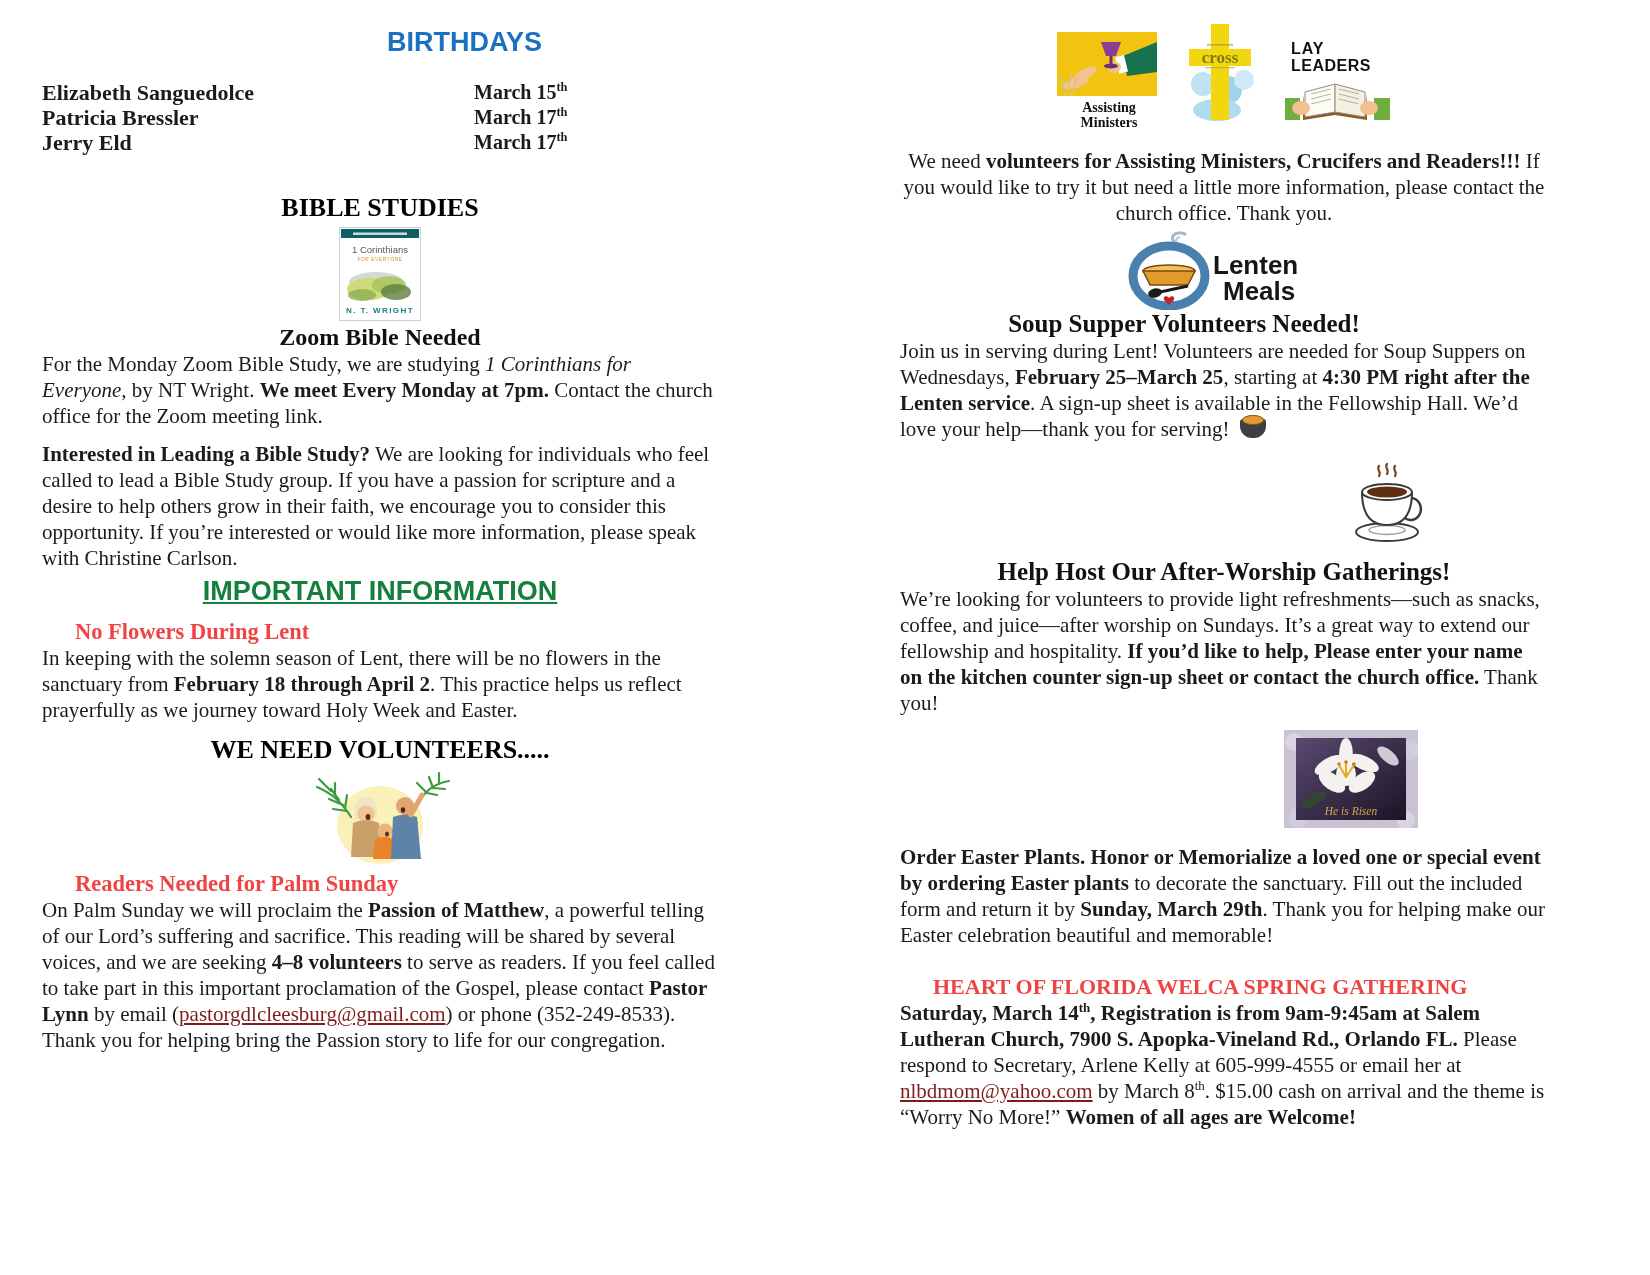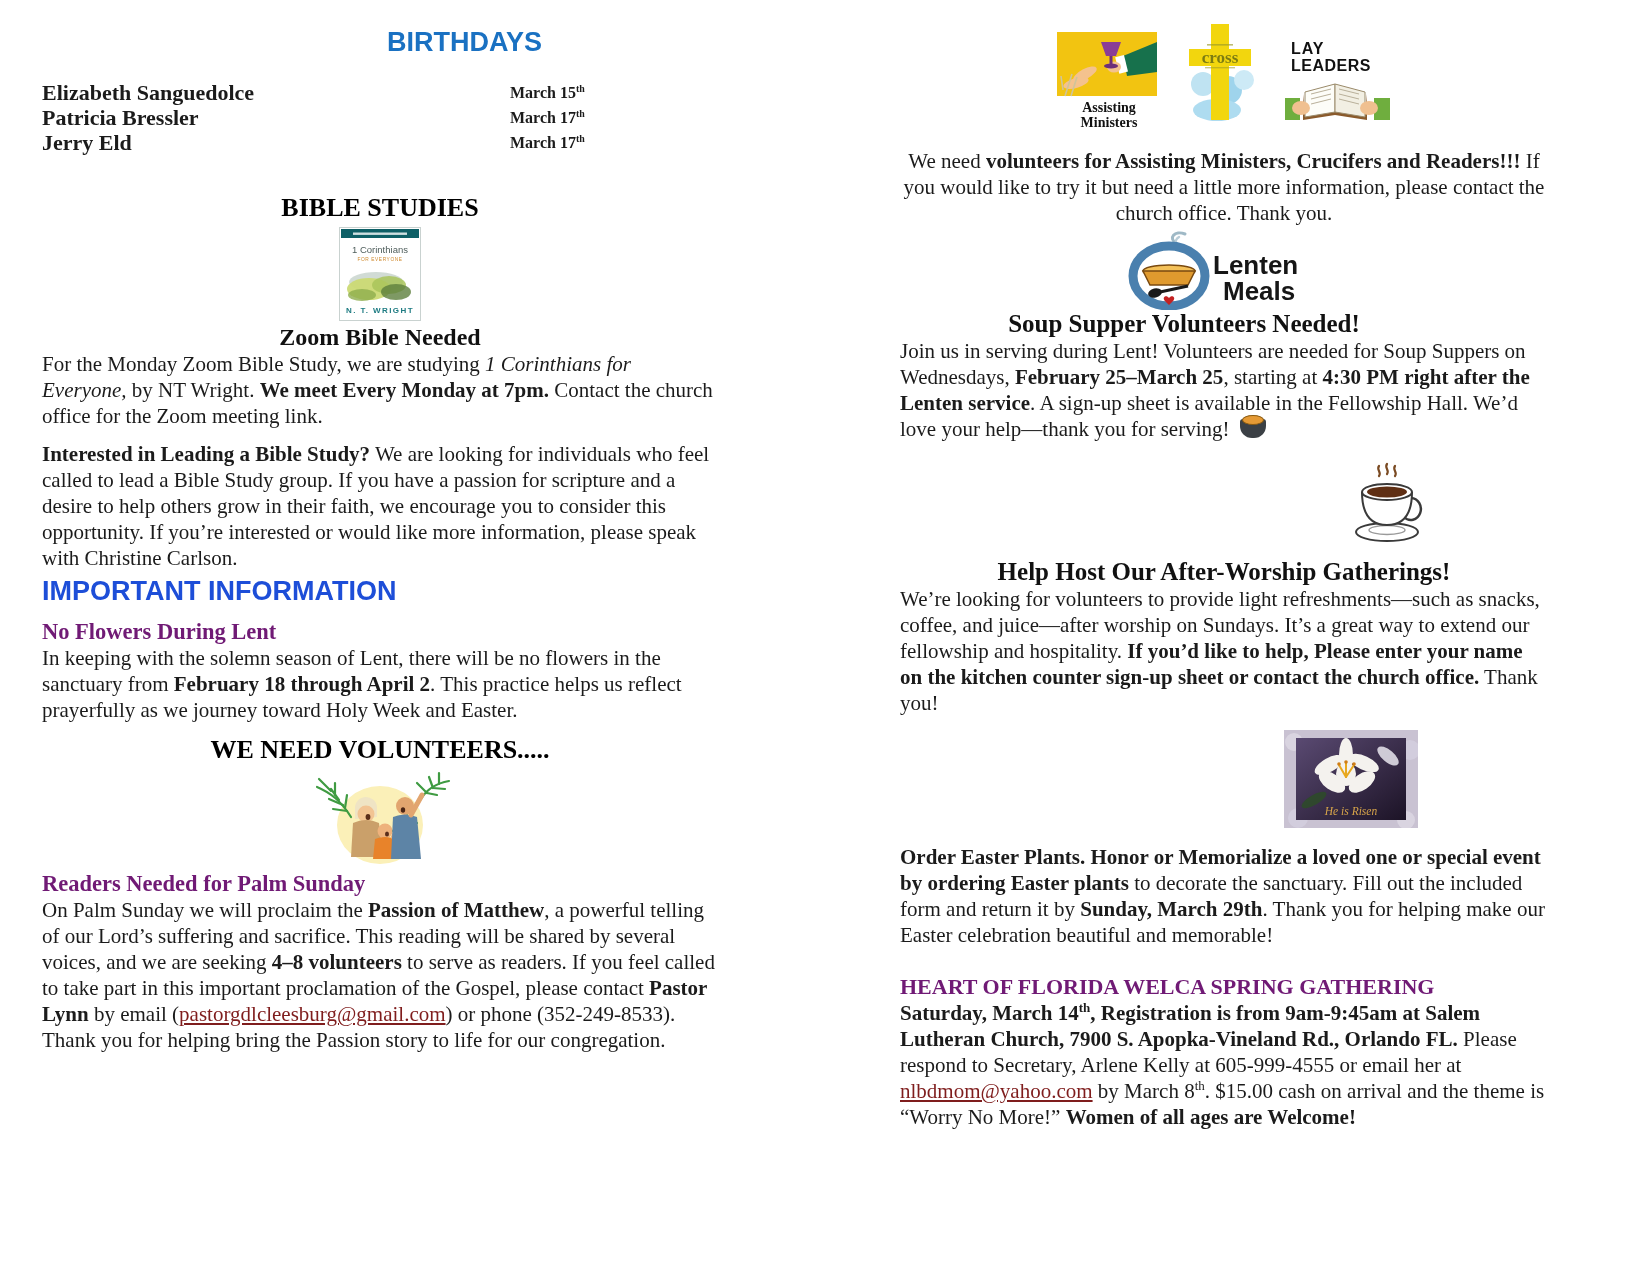--- a/index.html
+++ b/index.html
@@ -2,37 +2,37 @@
 <html><head>
 <meta charset="utf-8">
 <style>
   html,body{margin:0;padding:0;background:#ffffff;}
   body{width:1650px;height:1275px;font-family:"Liberation Serif",serif;color:#1b1b1b;}
   .page{position:relative;width:1650px;height:1275px;overflow:hidden;background:#ffffff;}
   .col-left{position:absolute;left:42px;top:0;width:676px;}
   .col-right{position:absolute;left:900px;top:0;width:648px;}
 
   .h-blue-sans{font-family:"Liberation Sans",sans-serif;font-weight:700;color:#1a71c2;font-size:27px;line-height:32px;}
-  .h-red-sans{font-family:"Liberation Sans",sans-serif;font-weight:700;color:#1d4ed8;font-size:27px;line-height:32px;}
+  .h-red-sans{font-family:"Liberation Sans",sans-serif;font-weight:700;color:#15803d;font-size:27px;line-height:32px;text-align:center;text-decoration:underline;}
   .h-blue-serif{font-weight:700;color:#000000;font-size:26px;line-height:30px;text-align:center;}
-  .h-sub{font-weight:700;font-size:22.5px;line-height:26px;color:#701a75;}
+  .h-sub{font-weight:700;font-size:22.5px;line-height:26px;color:#ef4444;margin-left:33px;}
   .h-sub-center{font-weight:700;font-size:25px;line-height:28px;color:#111;text-align:center;}
 
   .par{font-size:21px;line-height:26px;}
   .par.center{text-align:center;}
   .b{font-weight:700;}
   .i{font-style:italic;}
   a.email-link{color:#7f1d1d;text-decoration:underline;cursor:pointer;}
   sup{font-size:0.62em;line-height:0;vertical-align:super;}
 
   .birthdays-title{width:500px;text-align:right;margin-top:26px;}
   .bday-rows{margin-top:22px;}
-  .bday-row{display:flex;line-height:25px;gap:36px;}
+  .bday-row{display:flex;line-height:25px;}
   .bname{width:432px;font-weight:700;font-size:22px;}
-  .bdate{font-weight:700;font-size:16px;}
+  .bdate{font-weight:700;font-size:20px;}
 
   .center-img{display:block;margin:4px auto 0 auto;}
   .clipart-row{display:flex;justify-content:center;align-items:flex-start;gap:20px;margin-top:22px;height:104px;}
 
   .pot-icon{display:inline-block;width:26px;height:19px;margin-left:10px;position:relative;vertical-align:-2px;background:#3b4045;border-radius:3px 3px 12px 12px;}
   .pot-icon::before{content:"";position:absolute;left:2px;right:2px;top:-4px;height:8px;background:#e59a35;border:1px solid #8a5a10;border-radius:50%;}
 
   .mt2{margin-top:2px;} .mt4{margin-top:4px;} .mt12{margin-top:12px;} .mt14{margin-top:14px;}
   .mt16{margin-top:16px;} .mt22{margin-top:22px;} .mt26{margin-top:26px;} .mt38{margin-top:38px;}
   .shift-left{margin-right:80px;}

